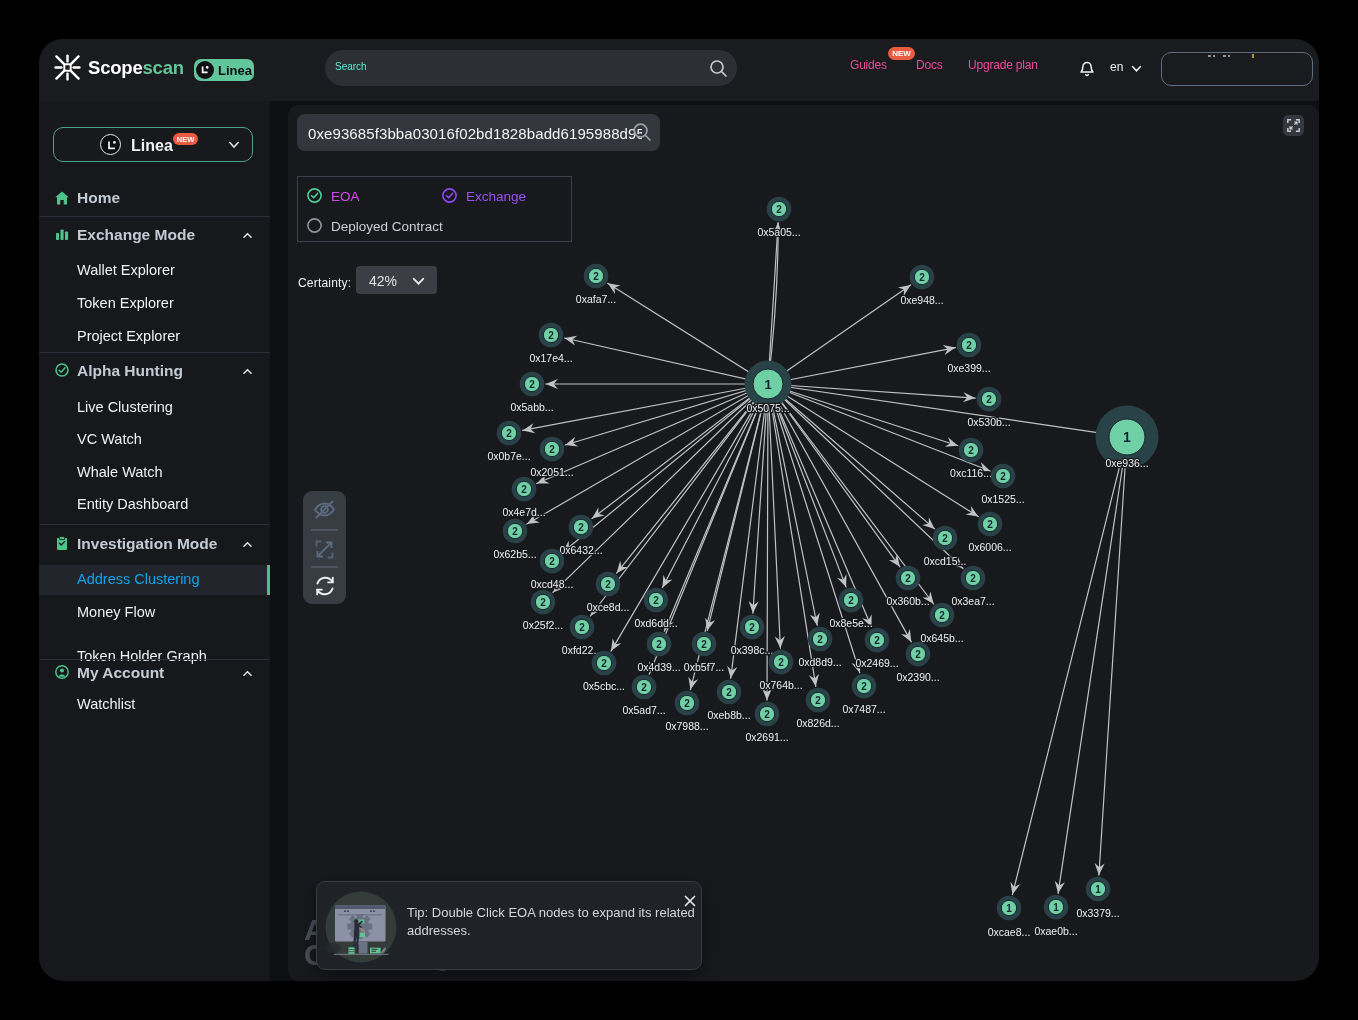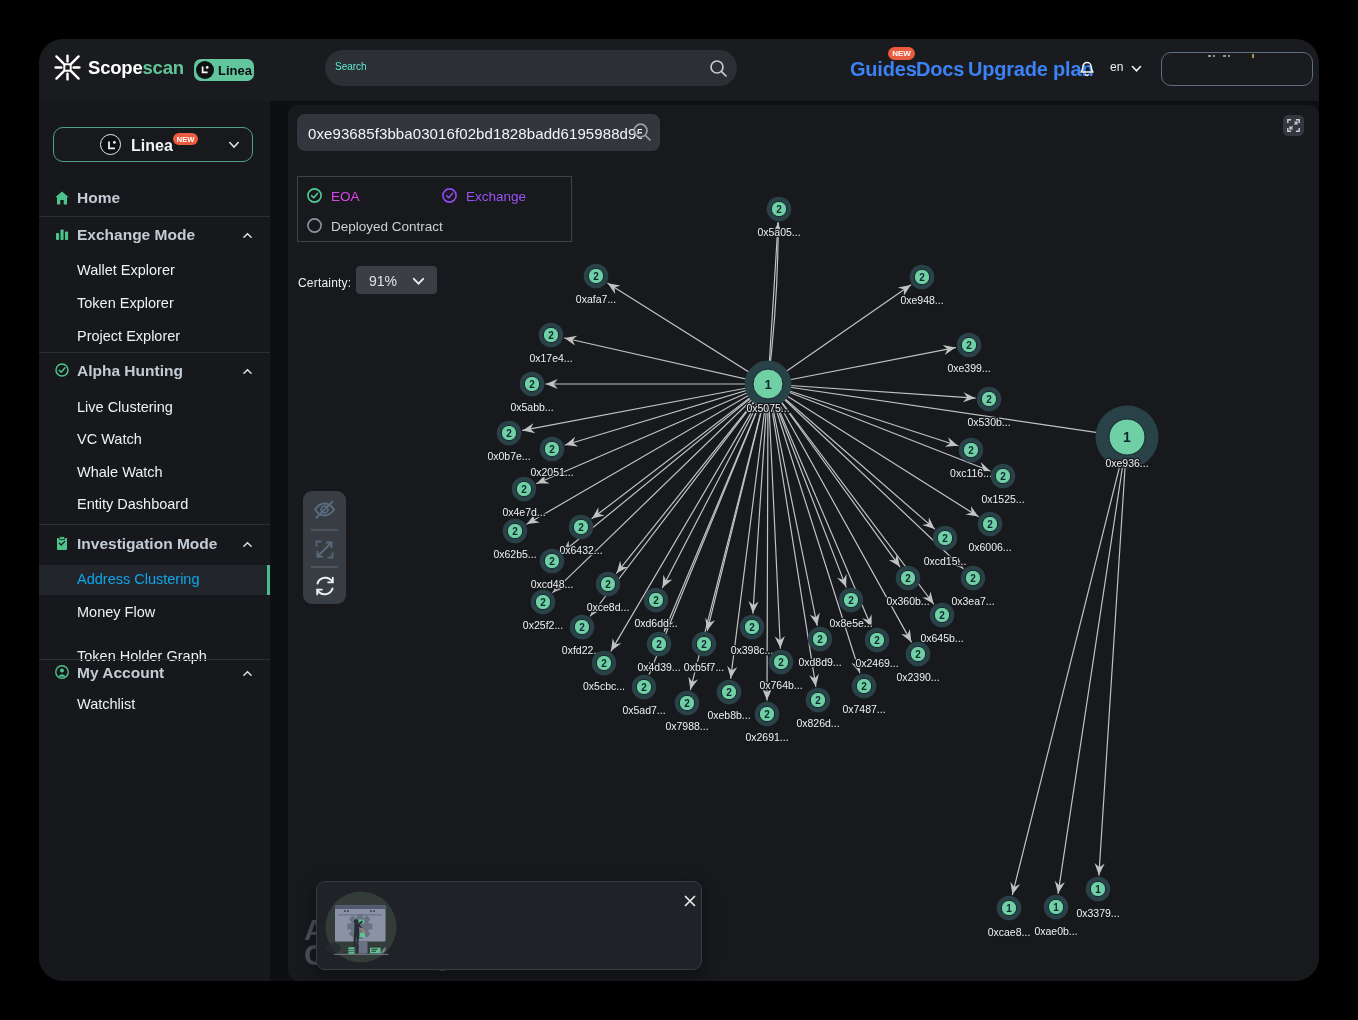--- a/index.html
+++ b/index.html
@@ -5,21 +5,21 @@
   * { margin:0; padding:0; box-sizing:border-box; }
   html,body { width:1358px; height:1020px; background:#000; overflow:hidden;
     font-family:"Liberation Sans", sans-serif; }
   .abs { position:absolute; }
   .panel { position:absolute; left:39px; top:39px; width:1280px; height:942px;
     background:#0e0f12; border-radius:24px; overflow:hidden; }
   .topbar { position:absolute; left:0; top:0; width:1280px; height:62px; background:#1a1b1e; }
   .sidebar { position:absolute; left:0; top:62px; width:231px; height:880px; background:#17181b; }
   .canvas { position:absolute; left:249px; top:66px; width:1031px; height:876px;
     background:#18191d; border-radius:10px; overflow:hidden; }
-  .nav-link { position:absolute; color:#3b82f6; font-size:20px; font-weight:700; letter-spacing:-0.2px; }
+  .nav-link { position:absolute; color:#ec4899; font-size:12px; font-weight:400; letter-spacing:-0.2px; }
   .side-head { position:absolute; color:#c3ccd5; font-size:15.5px; font-weight:700; }
   .side-item { position:absolute; color:#eef0f2; font-size:14.5px; }
   .divider { position:absolute; left:0; width:231px; height:1px; background:#2b3038; }
   .chev-up { position:absolute; width:9px; height:9px; }
 </style>
 </head>
 <body>
 <div class="panel">
 
   <div class="topbar">
@@ -444,21 +444,21 @@
         <path d="M4.6 7.7 L6.7 9.8 L10.5 5.4"></path>
     </svg>
     <div class="abs" style="left:178px;top:84px;font-size:13.5px;color:#9a51f5">Exchange</div>
     <svg class="abs" style="left:19px;top:113px" width="15" height="15" viewBox="0 0 15 15" fill="none" stroke="#8d949c" stroke-width="1.6">
         <circle cx="7.5" cy="7.5" r="6.6"></circle>
       </svg>
     <div class="abs" style="left:43px;top:114px;font-size:13.5px;color:#ccd0d4">Deployed Contract</div>
 
     <div class="abs" style="left:10px;top:171px;font-size:12px;color:#eef0f2;letter-spacing:0.2px">Certainty:</div>
     <div class="abs" style="left:68px;top:161px;width:81px;height:28px;background:#3b3f45;border-radius:4px;"></div>
-    <div class="abs" style="left:81px;top:168px;font-size:14px;color:#dfe2e5">91%</div>
+    <div class="abs" style="left:81px;top:168px;font-size:14px;color:#dfe2e5">42%</div>
     <svg class="abs" style="left:124px;top:172px" width="13" height="9" viewBox="0 0 13 9" fill="none" stroke="#e8eaed" stroke-width="1.9" stroke-linecap="round">
       <path d="M1.8 1.8 L6.5 6.6 L11.2 1.8"></path>
     </svg>
 
     <div class="abs" style="left:995px;top:10px;width:21px;height:21px;background:#34383e;border-radius:5px;"></div>
     <svg class="abs" style="left:999px;top:14px" width="13" height="13" viewBox="0 0 13 13" fill="none" stroke="#c9ced6" stroke-width="1.4" stroke-linecap="square">
       <path d="M0.8 3.4 L0.8 0.8 L3.4 0.8"></path>
         <path d="M9.6 0.8 L12.2 0.8 L12.2 3.4"></path>
       <path d="M12.2 9.6 L12.2 12.2 L9.6 12.2"></path>
         <path d="M3.4 12.2 L0.8 12.2 L0.8 9.6"></path>
@@ -521,17 +521,18 @@
         <path d="M34 33.5 L37.5 36.5 L36.5 37.8 L33.2 35.2 Z"></path>
       </g>
       <path d="M36 36.2 L40.5 40.8 L38.8 41.8 L35 37.4 Z" fill="#a8806d"></path>
       <rect x="23.4" y="56.3" width="6.2" height="6.6" fill="#5fc492"></rect>
       <path d="M23.4 58.5 l6.2 0 M23.4 60.6 l6.2 0" stroke="#37403d" stroke-width="0.7"></path>
       <rect x="45" y="56.7" width="10.6" height="5.7" fill="#5fc492"></rect>
       <path d="M46.5 58.3 l6 0 M46.5 60.2 l4.5 0" stroke="#2c3138" stroke-width="1.1"></path>
       <path d="M55.6 62.4 C57.5 58 59.5 56.5 61 56.2 C61 59.5 59 62 56.5 62.6 Z" fill="#79808c"></path>
       <path d="M8.9 63.3 L63.5 63.3" stroke="#787f8c" stroke-width="1"></path>
     </svg>
+    <div class="abs" style="left:119px;top:799px;width:290px;font-size:13px;line-height:18px;color:#d4d7da;">Tip: Double Click EOA nodes to expand its related<br>addresses.</div>
     <svg class="abs" style="left:396px;top:790px" width="12" height="12" viewBox="0 0 12 12" fill="none" stroke="#e8eaec" stroke-width="1.7" stroke-linecap="round">
       <path d="M1.5 1.5 L10.5 10.5 M10.5 1.5 L1.5 10.5"></path>
     </svg>
   </div>
 </div>
 
 </body></html>

